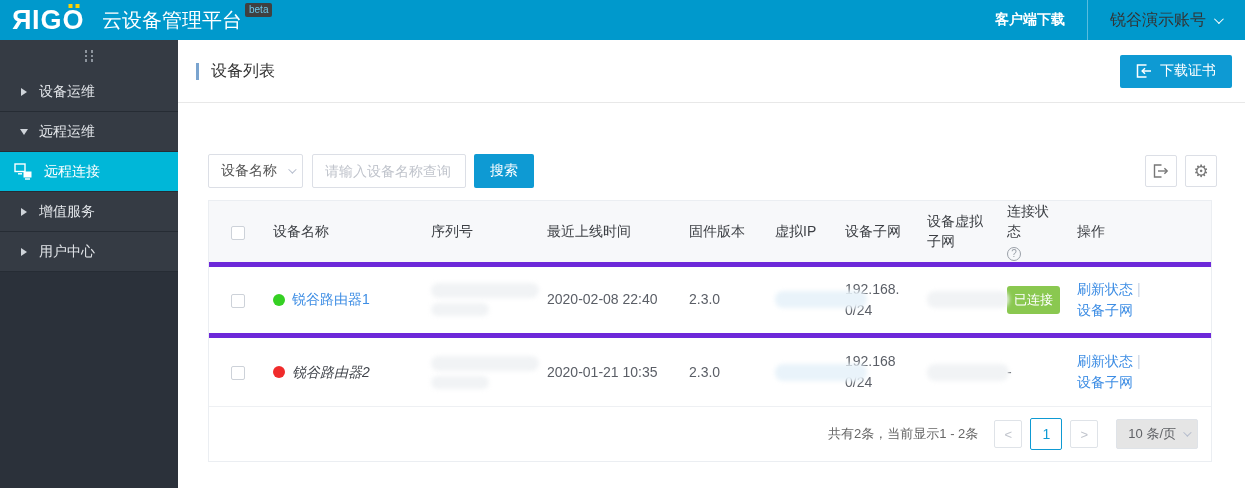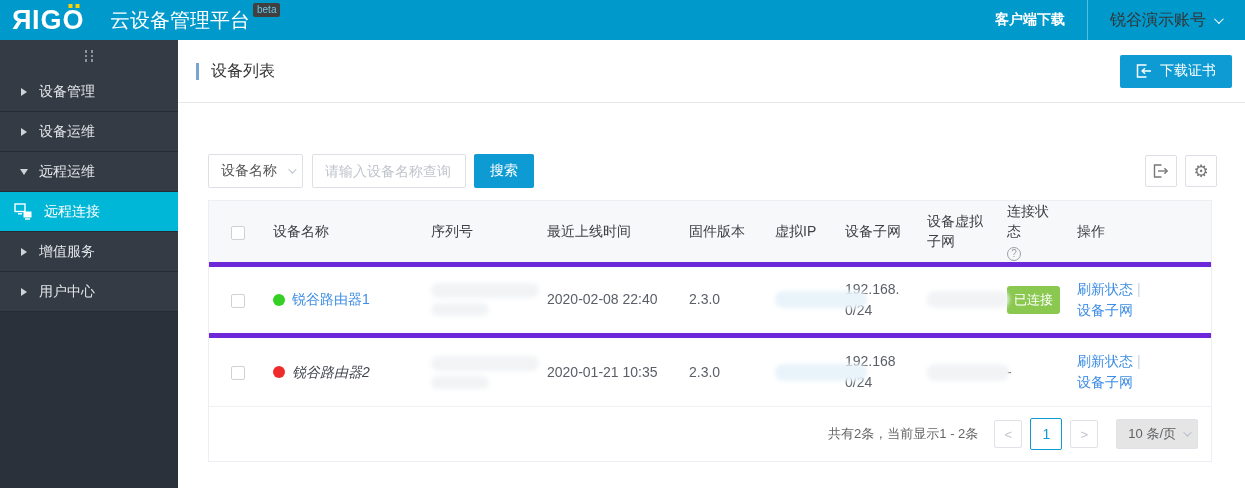--- a/index.html
+++ b/index.html
@@ -8,21 +8,21 @@
   .app { width:1245px; height:488px; display:flex; flex-direction:column; }
 
   
   .header { height:40px; background:#0099cc; display:flex; align-items:center; flex:0 0 40px; }
   .logo { width:96px; display:flex; align-items:center; justify-content:center; color:#fff;
           font-weight:bold; font-size:27px; letter-spacing:1px; height:40px; }
   .logo .flip { display:inline-block; transform:scaleX(-1); }
   .logo .o-wrap { position:relative; display:inline-block; }
   .logo .umlaut { position:absolute; top:-1px; left:50%; transform:translateX(-50%); display:flex; gap:3px; }
   .logo .umlaut i { width:4px; height:4px; background:#ffd200; display:block; }
-  .app-title { color:#fff; font-size:20px; margin-left:14px; display:flex; align-items:flex-start; }
+  .app-title { color:#fff; font-size:20px; margin-left:6px; display:flex; align-items:flex-start; }
   .beta-badge { background:#404040; color:#6cc6e8; font-size:10px; line-height:14px; padding:0 4px;
                 border-radius:2px; margin-left:3px; transform:translateY(-4px); }
   .header-right { margin-left:auto; display:flex; align-items:center; height:40px; }
   .hdr-link { color:#fff; font-size:14px; font-weight:bold; padding:0 22px; cursor:pointer; }
   .hdr-sep { width:1px; height:40px; background:rgba(255,255,255,0.35); }
   .account { display:flex; align-items:center; gap:8px; padding:0 24px 0 22px; cursor:pointer; }
   .chev-down { width:7px; height:7px; border-right:1.6px solid #fff; border-bottom:1.6px solid #fff;
                transform:rotate(45deg) translateY(-2px); display:inline-block; }
 
   
@@ -154,24 +154,20 @@
     <div class="sidebar">
       <div class="side-top">
         <span class="dots-grid">
             <i></i>
             <i></i>
             <i></i>
             <i></i>
             <i></i>
             <i></i>
           </span>
-      </div>
-      <div class="side-item">
-        <span class="tri-right"></span>
-        <span>设备管理</span>
       </div>
       <div class="side-item">
         <span class="tri-right"></span>
         <span>设备运维</span>
       </div>
       <div class="side-item">
         <span class="tri-down"></span>
         <span>远程运维</span>
       </div>
       <div class="side-item active">

